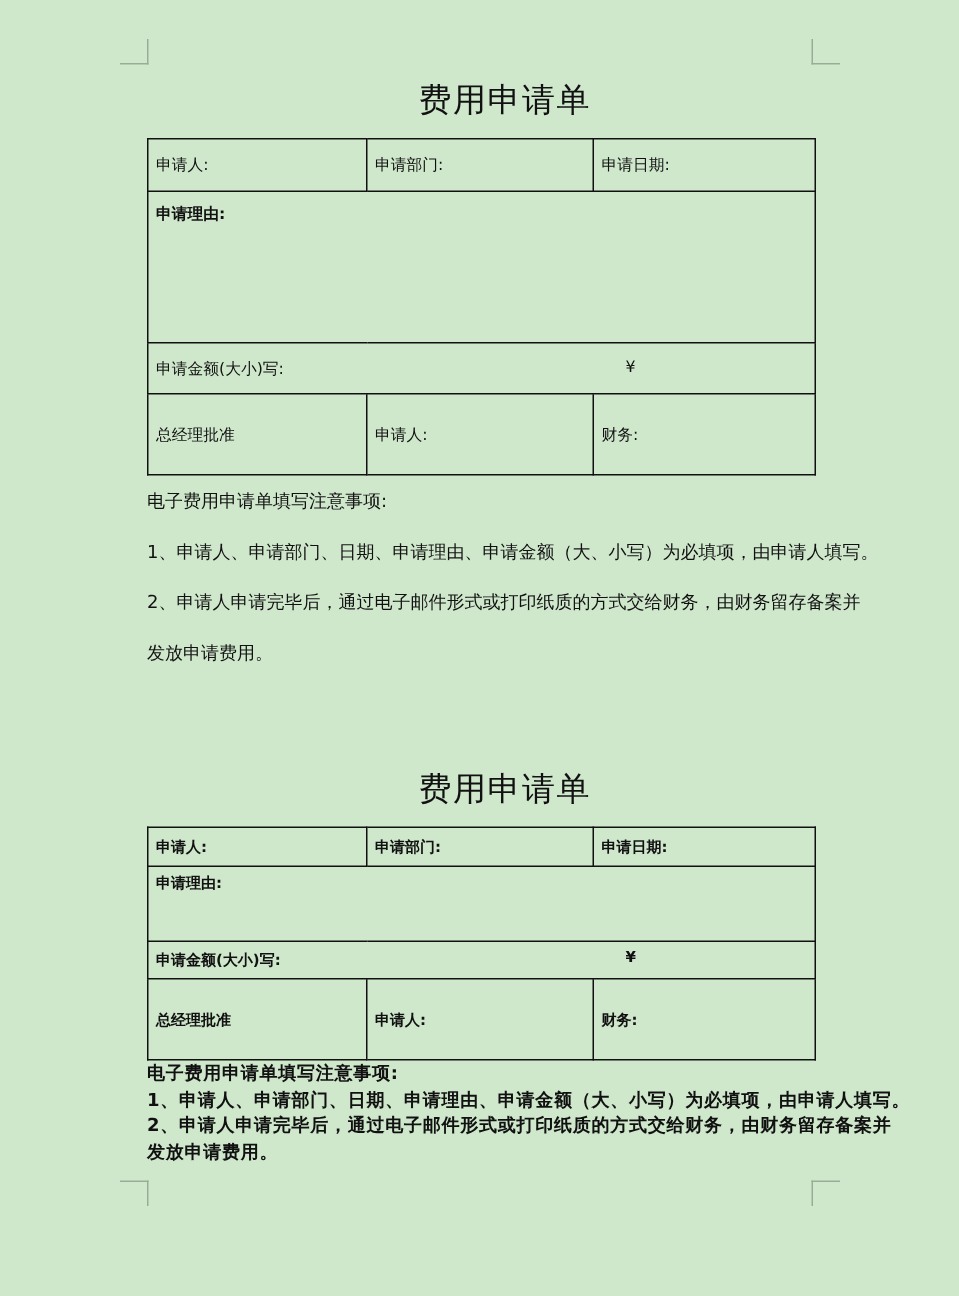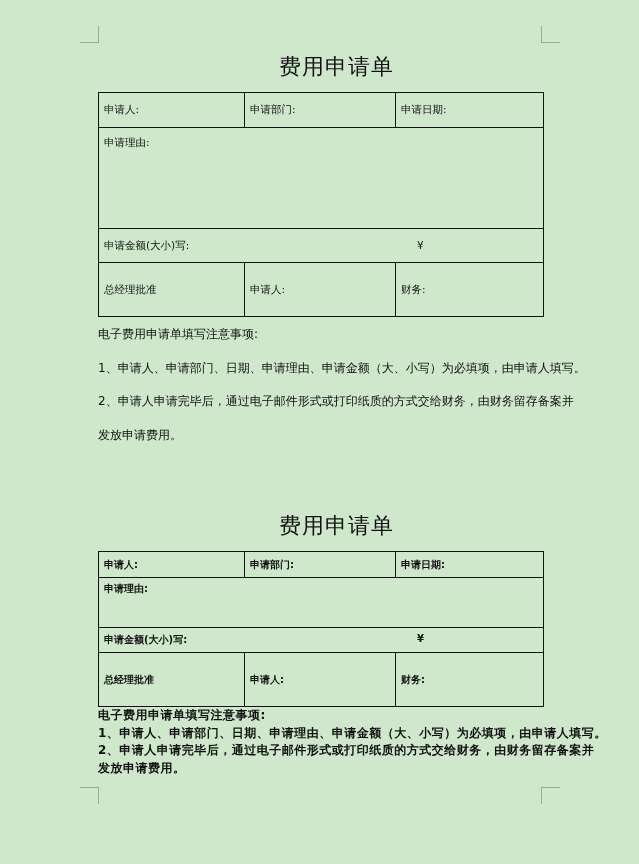--- a/index.html
+++ b/index.html
@@ -9,21 +9,21 @@
   }
   .mark { position:absolute; border-color:#9aab98; border-style:solid; border-width:0; }
   .mark.tl { left:80px; top:26px; width:18px; height:16px; border-right-width:1px; border-bottom-width:1px; }
   .mark.tr { left:541px; top:26px; width:18px; height:16px; border-left-width:1px; border-bottom-width:1px; }
   .mark.bl { left:80px; top:787px; width:18px; height:16px; border-right-width:1px; border-top-width:1px; }
   .mark.br { left:541px; top:787px; width:18px; height:16px; border-left-width:1px; border-top-width:1px; }
 
   .title { position:absolute; left:114px; width:445px; text-align:center; font-size:22px; letter-spacing:1px; }
   table.form { position:absolute; left:98px; width:445px; border-collapse:collapse; table-layout:fixed; font-size:10.5px; }
   table.form td { border:1px solid #111; padding:0 5px; vertical-align:middle; }
-  table.form td.top { vertical-align:top; padding-top:8px; }
+  table.form td.top { vertical-align:top; padding-top:8px;font-weight:bold; }
   .yen { position:absolute; left:318px; }
   .amount-cell { position:relative; }
 
   .notes { position:absolute; left:98px; width:450px; font-size:12px; }
   .notes p { margin:0; white-space:nowrap; }
   .notes1 p { line-height:33.5px; }
   .notes2 p { line-height:17.5px; font-weight:bold; letter-spacing:0.5px; }
   table.f2 { font-weight:bold; font-size:10px; }
   table.f2 td.top { padding-top:4px; }
 </style>

